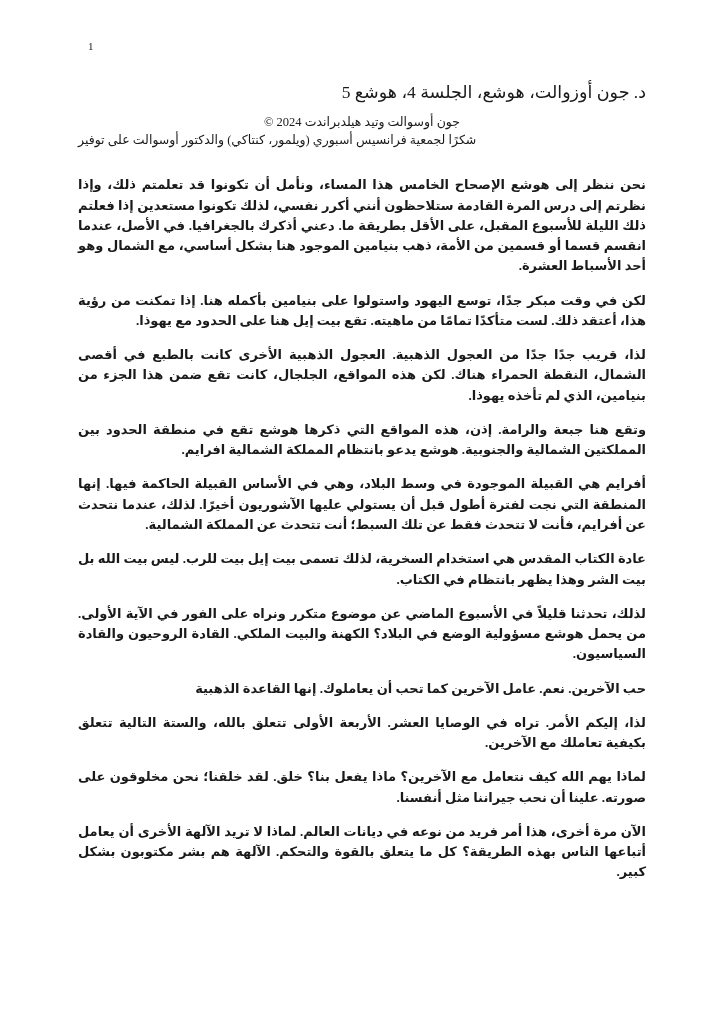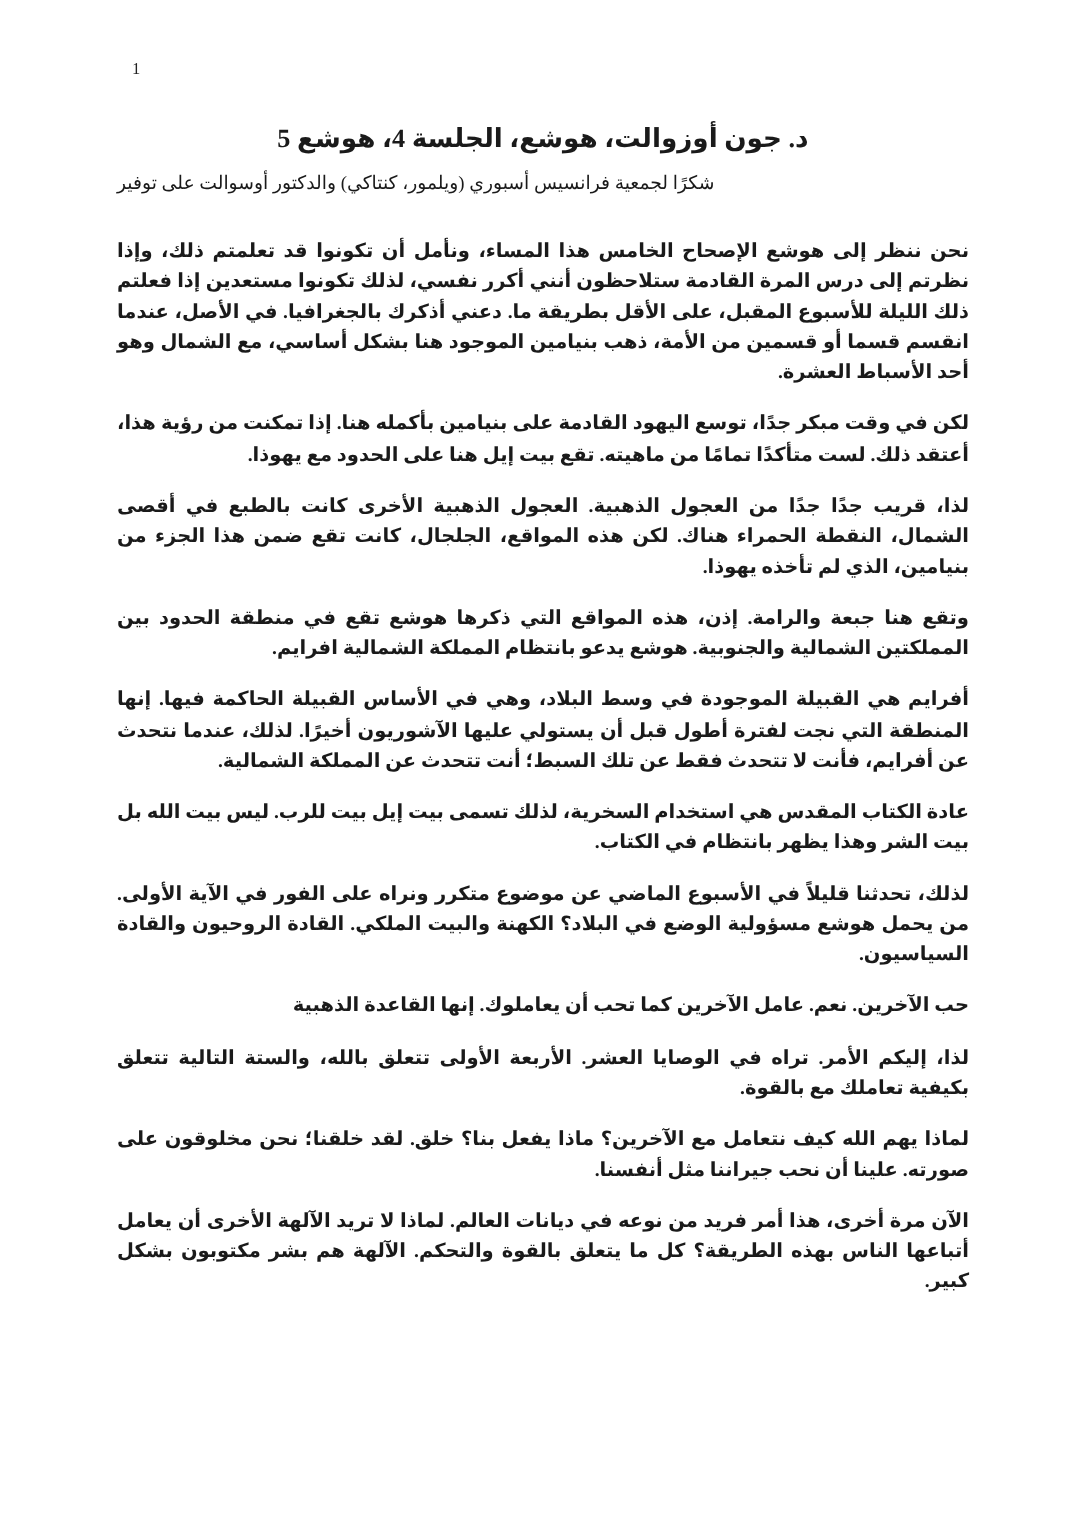--- a/index.html
+++ b/index.html
@@ -22,23 +22,23 @@
   .page-number {
     position: absolute;
     top: 40px;
     left: 88px;
     direction: ltr;
     font-size: 11px;
     color: #222;
   }
   .title {
     margin: 44px 0 10px 0;
-    text-align: center;
+    text-align: right;
     font-size: 17.5px;
-    font-weight: bold;
+    font-weight: normal;
     letter-spacing: 0.2px;
   }
   .meta {
     text-align: center;
     font-size: 12.5px;
     line-height: 1.45;
     margin-bottom: 26px;
   }
   .meta p {
     margin: 0;
@@ -59,30 +59,31 @@
 </head>
 <body>
 
 <div class="page">
 
   <div class="page-number">1</div>
 
   <h1 class="title">د. جون أوزوالت، هوشع، الجلسة 4، هوشع 5</h1>
 
   <div class="meta">
+    <p>جون أوسوالت وتيد هيلدبراندت 2024 ©</p>
     <p class="stretched">شكرًا لجمعية فرانسيس أسبوري (ويلمور، كنتاكي) والدكتور أوسوالت على توفير</p>
   </div>
 
   <div class="body-text">
     <p class="para">نحن ننظر إلى هوشع الإصحاح الخامس هذا المساء، ونأمل أن تكونوا قد تعلمتم ذلك، وإذا نظرتم إلى درس المرة القادمة ستلاحظون أنني أكرر نفسي، لذلك تكونوا مستعدين إذا فعلتم ذلك الليلة للأسبوع المقبل، على الأقل بطريقة ما. دعني أذكرك بالجغرافيا. في الأصل، عندما انقسم قسما أو قسمين من الأمة، ذهب بنيامين الموجود هنا بشكل أساسي، مع الشمال وهو أحد الأسباط العشرة.</p>
-    <p class="para">لكن في وقت مبكر جدًا، توسع اليهود القادمة على بنيامين بأكمله هنا. إذا تمكنت من رؤية هذا، أعتقد ذلك. لست متأكدًا تمامًا من ماهيته. تقع بيت إيل هنا على الحدود مع يهوذا.</p>
+    <p class="para">لكن في وقت مبكر جدًا، توسع اليهود واستولوا على بنيامين بأكمله هنا. إذا تمكنت من رؤية هذا، أعتقد ذلك. لست متأكدًا تمامًا من ماهيته. تقع بيت إيل هنا على الحدود مع يهوذا.</p>
     <p class="para">لذا، قريب جدًا جدًا من العجول الذهبية. العجول الذهبية الأخرى كانت بالطبع في أقصى الشمال، النقطة الحمراء هناك. لكن هذه المواقع، الجلجال، كانت تقع ضمن هذا الجزء من بنيامين، الذي لم تأخذه يهوذا.</p>
     <p class="para">وتقع هنا جبعة والرامة. إذن، هذه المواقع التي ذكرها هوشع تقع في منطقة الحدود بين المملكتين الشمالية والجنوبية. هوشع يدعو بانتظام المملكة الشمالية افرايم.</p>
     <p class="para">أفرايم هي القبيلة الموجودة في وسط البلاد، وهي في الأساس القبيلة الحاكمة فيها. إنها المنطقة التي نجت لفترة أطول قبل أن يستولي عليها الآشوريون أخيرًا. لذلك، عندما نتحدث عن أفرايم، فأنت لا تتحدث فقط عن تلك السبط؛ أنت تتحدث عن المملكة الشمالية.</p>
     <p class="para">عادة الكتاب المقدس هي استخدام السخرية، لذلك تسمى بيت إيل بيت للرب. ليس بيت الله بل بيت الشر وهذا يظهر بانتظام في الكتاب.</p>
     <p class="para">لذلك، تحدثنا قليلاً في الأسبوع الماضي عن موضوع متكرر ونراه على الفور في الآية الأولى. من يحمل هوشع مسؤولية الوضع في البلاد؟ الكهنة والبيت الملكي. القادة الروحيون والقادة السياسيون.</p>
     <p class="para">حب الآخرين. نعم. عامل الآخرين كما تحب أن يعاملوك. إنها القاعدة الذهبية</p>
-    <p class="para">لذا، إليكم الأمر. تراه في الوصايا العشر. الأربعة الأولى تتعلق بالله، والستة التالية تتعلق بكيفية تعاملك مع بالقوة.</p>
+    <p class="para">لذا، إليكم الأمر. تراه في الوصايا العشر. الأربعة الأولى تتعلق بالله، والستة التالية تتعلق بكيفية تعاملك مع الآخرين.</p>
     <p class="para">لماذا يهم الله كيف نتعامل مع الآخرين؟ ماذا يفعل بنا؟ خلق. لقد خلقنا؛ نحن مخلوقون على صورته. علينا أن نحب جيراننا مثل أنفسنا.</p>
     <p class="para">الآن مرة أخرى، هذا أمر فريد من نوعه في ديانات العالم. لماذا لا تريد الآلهة الأخرى أن يعامل أتباعها الناس بهذه الطريقة؟ كل ما يتعلق بالقوة والتحكم. الآلهة هم بشر مكتوبون بشكل كبير.</p>
   </div>
 
 </div>
 
 </body></html>

